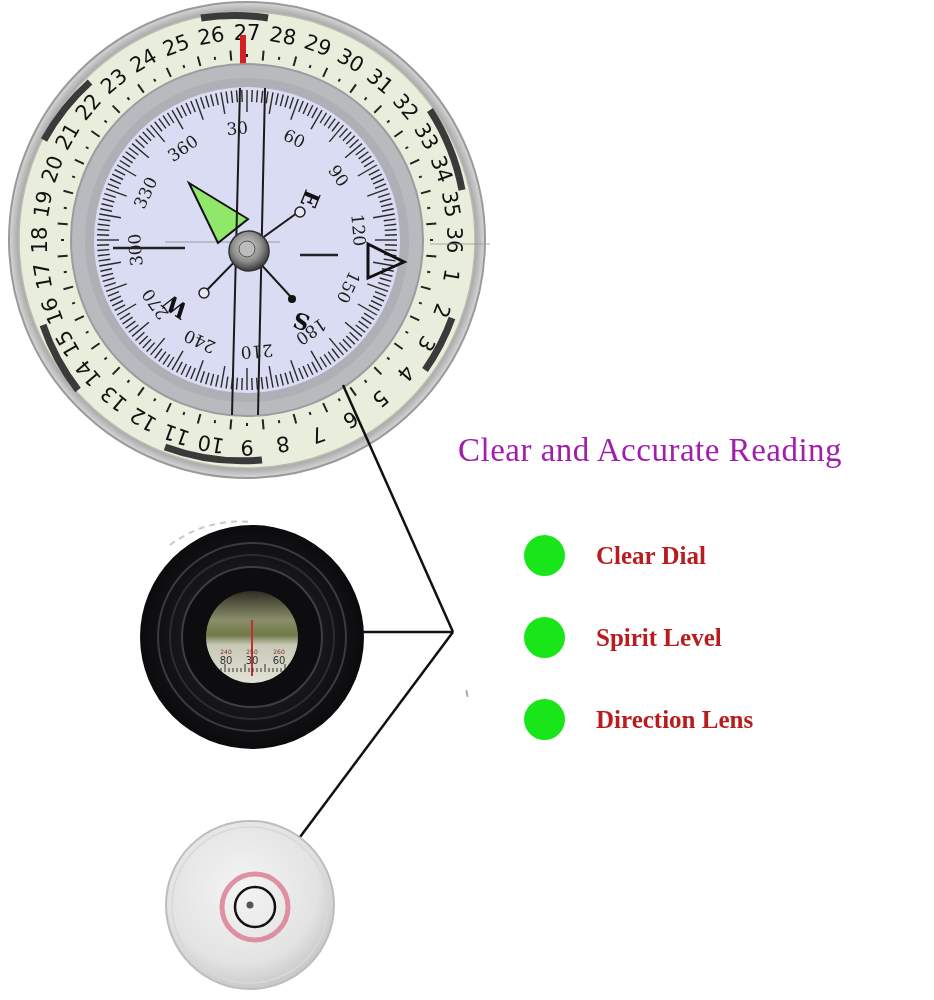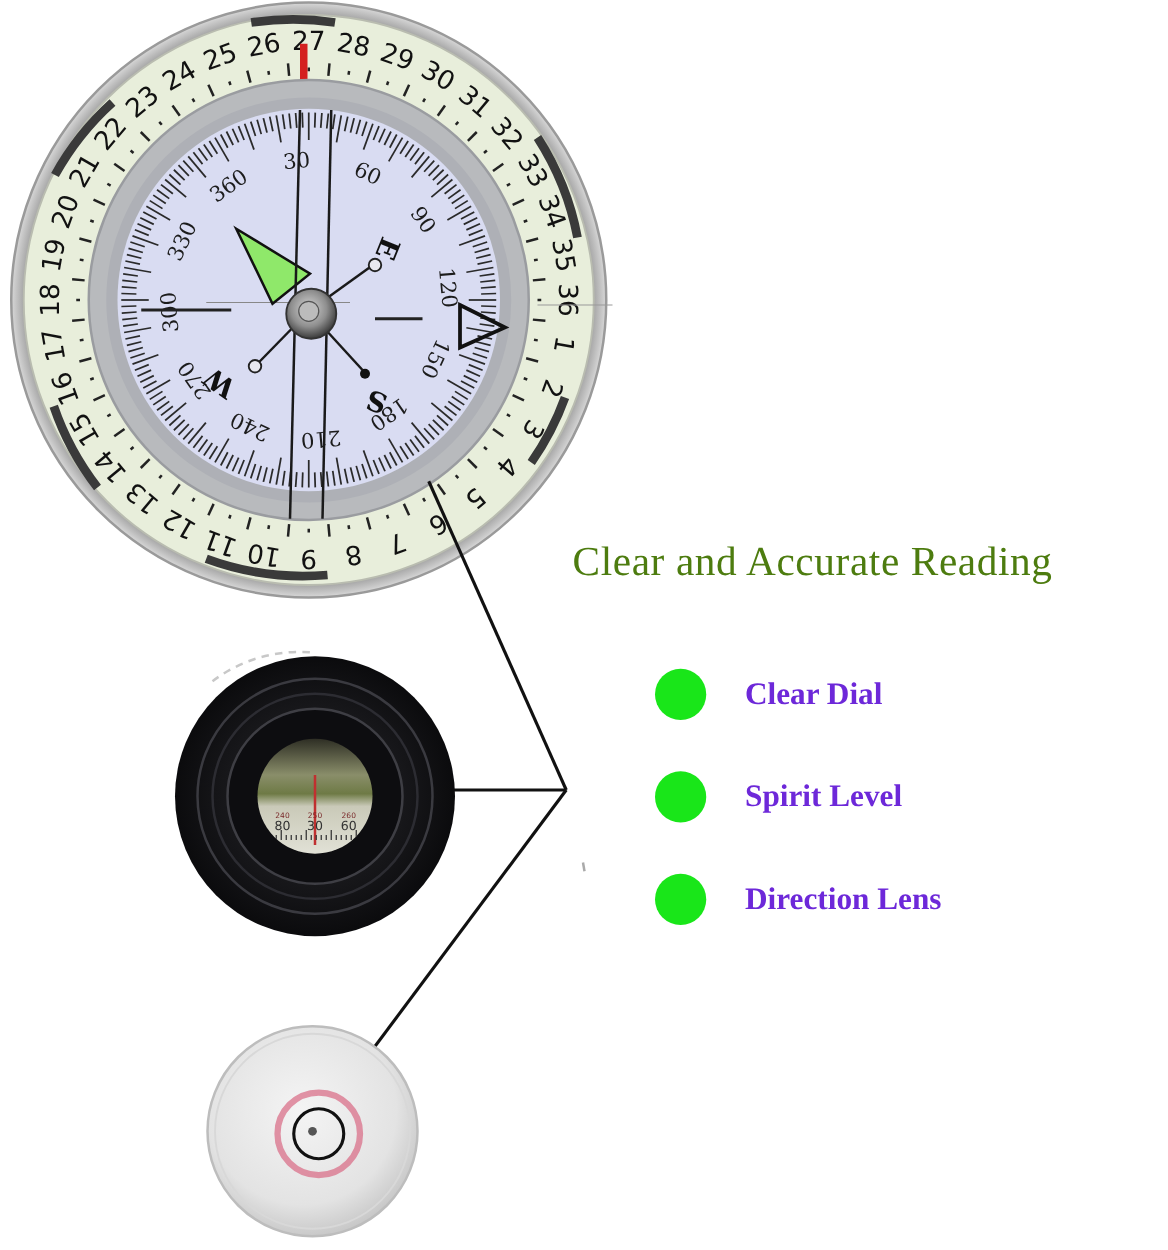--- a/index.html
+++ b/index.html
@@ -1,22 +1,22 @@
 <!DOCTYPE html>
 <html><head>
 <meta charset="utf-8">
 <style>
   html,body{margin:0;padding:0;background:#ffffff;}
   body{width:934px;height:1000px;position:relative;overflow:hidden;font-family:"Liberation Serif","DejaVu Serif",serif;}
   #compass-svg{position:absolute;left:0;top:0;}
-  .headline{position:absolute;left:458px;top:432px;font-size:33px;color:#4d7c0f;letter-spacing:0.5px;white-space:nowrap;font-family:"Liberation Serif","DejaVu Serif",serif;}
+  .headline{position:absolute;left:458px;top:432px;font-size:33px;color:#a21caf;letter-spacing:0.5px;white-space:nowrap;font-family:"Liberation Serif","DejaVu Serif",serif;}
   .feature-list{position:absolute;left:524px;top:535px;margin:0;padding:0;list-style:none;}
   .feature-item{display:flex;align-items:center;height:41px;margin-bottom:41px;}
   .bullet{width:41px;height:41px;border-radius:50%;background:#19e619;flex:0 0 41px;}
-  .feature-label{margin-left:31px;font-size:25px;font-weight:bold;color:#6d28d9;white-space:nowrap;font-family:"Liberation Serif","DejaVu Serif",serif;}
+  .feature-label{margin-left:31px;font-size:25px;font-weight:bold;color:#b91c1c;white-space:nowrap;font-family:"Liberation Serif","DejaVu Serif",serif;}
   .stray-mark{position:absolute;left:466px;top:690px;width:2px;height:7px;background:#aaa;transform:rotate(-10deg);}
 </style>
 </head>
 <body>
 
 <svg id="compass-svg" width="934" height="1000" viewBox="0 0 934 1000" xmlns="http://www.w3.org/2000/svg">
   <defs>
     <radialGradient id="bezelMetal" cx="50%" cy="50%" r="50%">
       <stop offset="90%" stop-color="#f2f2f2"></stop>
       <stop offset="96%" stop-color="#a9a9a9"></stop>

